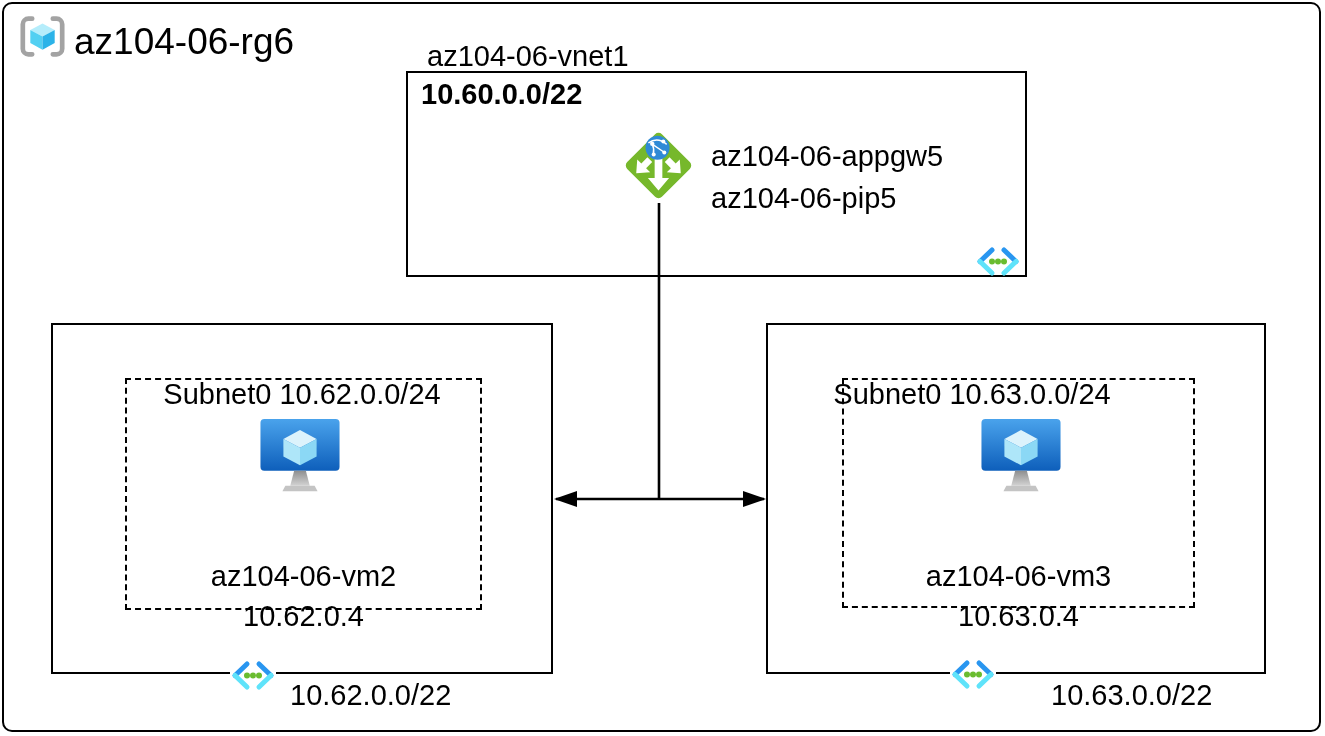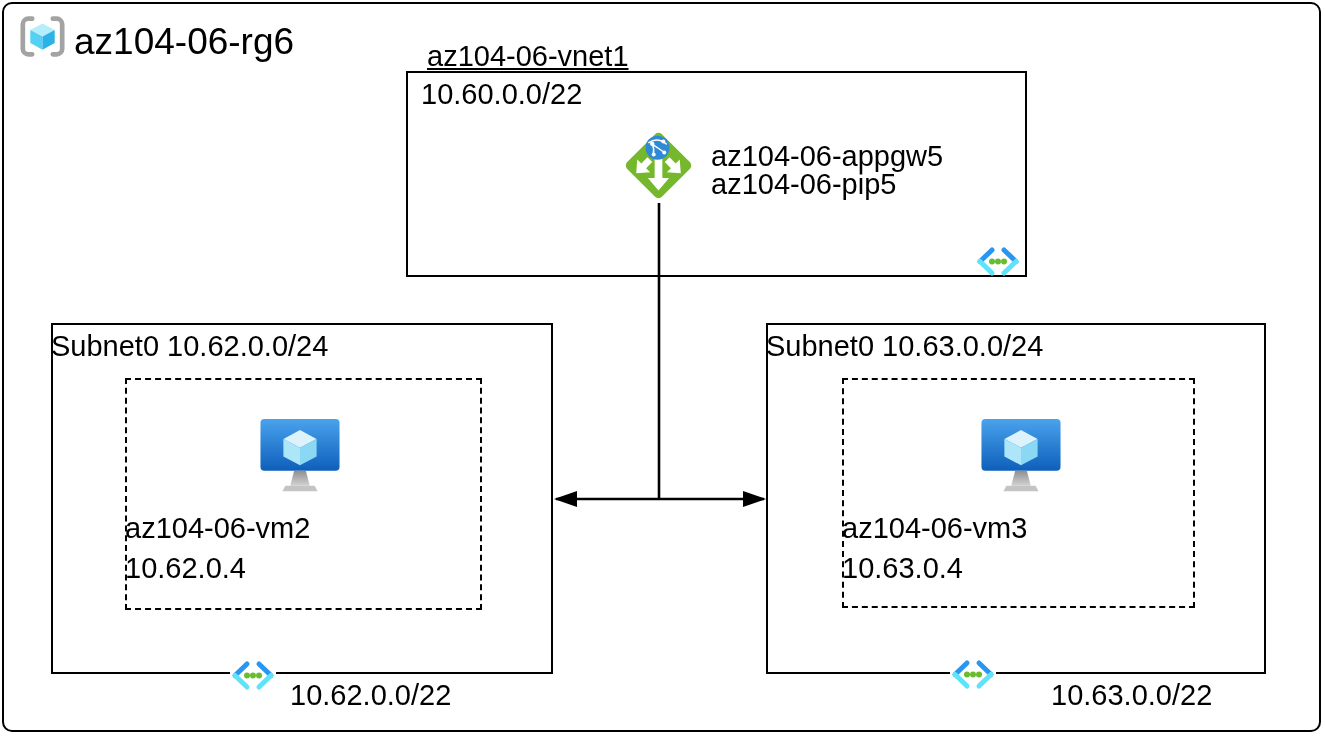--- a/index.html
+++ b/index.html
@@ -5,21 +5,21 @@
 <style>
   html,body{margin:0;padding:0;background:#fff;}
   .canvas{
     position:relative;width:1325px;height:736px;background:#ffffff;
     font-family:"Liberation Sans","DejaVu Sans",sans-serif;color:#000;overflow:hidden;
   }
   .box{position:absolute;border:2px solid #000;background:transparent;box-sizing:border-box;}
   .rg-box{position:absolute;left:2px;top:2px;width:1319px;height:730px;border:2.5px solid #000;border-radius:10px;box-sizing:border-box;}
   .dashed{position:absolute;border:2px dashed #000;box-sizing:border-box;}
   .lbl{position:absolute;font-size:29px;line-height:30px;white-space:nowrap;}
-  .lbl-center{}
+  .lbl-center{text-align:center;margin-top:48px;}
   .rg-lbl{font-size:37px;line-height:33px;}
   svg{display:block;}
   .icon{position:absolute;}
   .overlay{position:absolute;left:0;top:0;z-index:5;pointer-events:none;}
   .z6{z-index:6;}
 </style>
 </head>
 <body>
 
 <div class="canvas">
@@ -31,22 +31,22 @@
       <path d="M13,3 H9 a6,6 0 0 0 -6,6 v26 a6,6 0 0 0 6,6 h4" fill="none" stroke="#a3a3a3" stroke-width="5" stroke-linecap="round"></path>
       <path d="M35,3 h4 a6,6 0 0 1 6,6 v26 a6,6 0 0 1 -6,6 h-4" fill="none" stroke="#a3a3a3" stroke-width="5" stroke-linecap="round"></path>
       <polygon points="24,8 37,15 24,22 11,15" fill="#b5edfb"></polygon>
       <polygon points="11,15 24,22 24,36 11,29" fill="#53d0f2"></polygon>
       <polygon points="37,15 24,22 24,36 37,29" fill="#2bb3e8"></polygon>
     </svg>
   </span>
   <div class="lbl rg-lbl" style="left:74px;top:25px;">az104-06-rg6</div>
 
   <div class="box" style="left:406px;top:71px;width:621px;height:206px;"></div>
-  <div class="lbl" style="left:427px;top:41px;text-decoration:underline;">az104-06-vnet1</div>
-  <div class="lbl" style="left:421px;top:79px;">10.60.0.0/22</div>
+  <div class="lbl" style="left:427px;top:41px;">az104-06-vnet1</div>
+  <div class="lbl" style="left:421px;top:79px;font-weight:bold;">10.60.0.0/22</div>
 
   <svg class="overlay" width="1325" height="736" viewBox="0 0 1325 736">
     <line x1="659" y1="203" x2="659" y2="499" stroke="#000" stroke-width="2.6"></line>
     <line x1="556" y1="499" x2="764" y2="499" stroke="#000" stroke-width="2.6"></line>
     <polygon points="554,499 577,491 577,507" fill="#000"></polygon>
     <polygon points="766,499 743,491 743,507" fill="#000"></polygon>
   </svg>
 
   <span class="icon z6" style="left:620px;top:127px;">
     <svg width="77" height="77" viewBox="0 0 80 80">
@@ -68,21 +68,21 @@
       </g>
       <g fill="#ffffff">
         <circle cx="33.5" cy="17.5" r="2.3"></circle>
         <circle cx="45" cy="15" r="2.1"></circle>
         <circle cx="46" cy="26.5" r="2.1"></circle>
         <circle cx="35" cy="28.5" r="2.1"></circle>
       </g>
     </svg>
   </span>
   <div class="lbl" style="left:711px;top:141px;">az104-06-appgw5</div>
-  <div class="lbl" style="left:711px;top:169px;">az104-06-pip5</div>
+  <div class="lbl" style="left:711px;top:183px;">az104-06-pip5</div>
 
   <span class="icon z6" style="left:973px;top:245px;">
     <svg width="50" height="33" viewBox="0 0 50 33">
       <rect x="2" y="4" width="46" height="25" fill="#ffffff"></rect>
       <line x1="19" y1="5" x2="7" y2="16.5" stroke="#2996f0" stroke-width="5" stroke-linecap="round"></line>
       <line x1="7" y1="16.5" x2="19" y2="28" stroke="#5fe3fa" stroke-width="5" stroke-linecap="round"></line>
       <line x1="31" y1="5" x2="43" y2="16.5" stroke="#2996f0" stroke-width="5" stroke-linecap="round"></line>
       <line x1="43" y1="16.5" x2="31" y2="28" stroke="#5fe3fa" stroke-width="5" stroke-linecap="round"></line>
       <circle cx="19" cy="16.5" r="3" fill="#6abc2f"></circle>
       <circle cx="25" cy="16.5" r="3" fill="#6abc2f"></circle>

